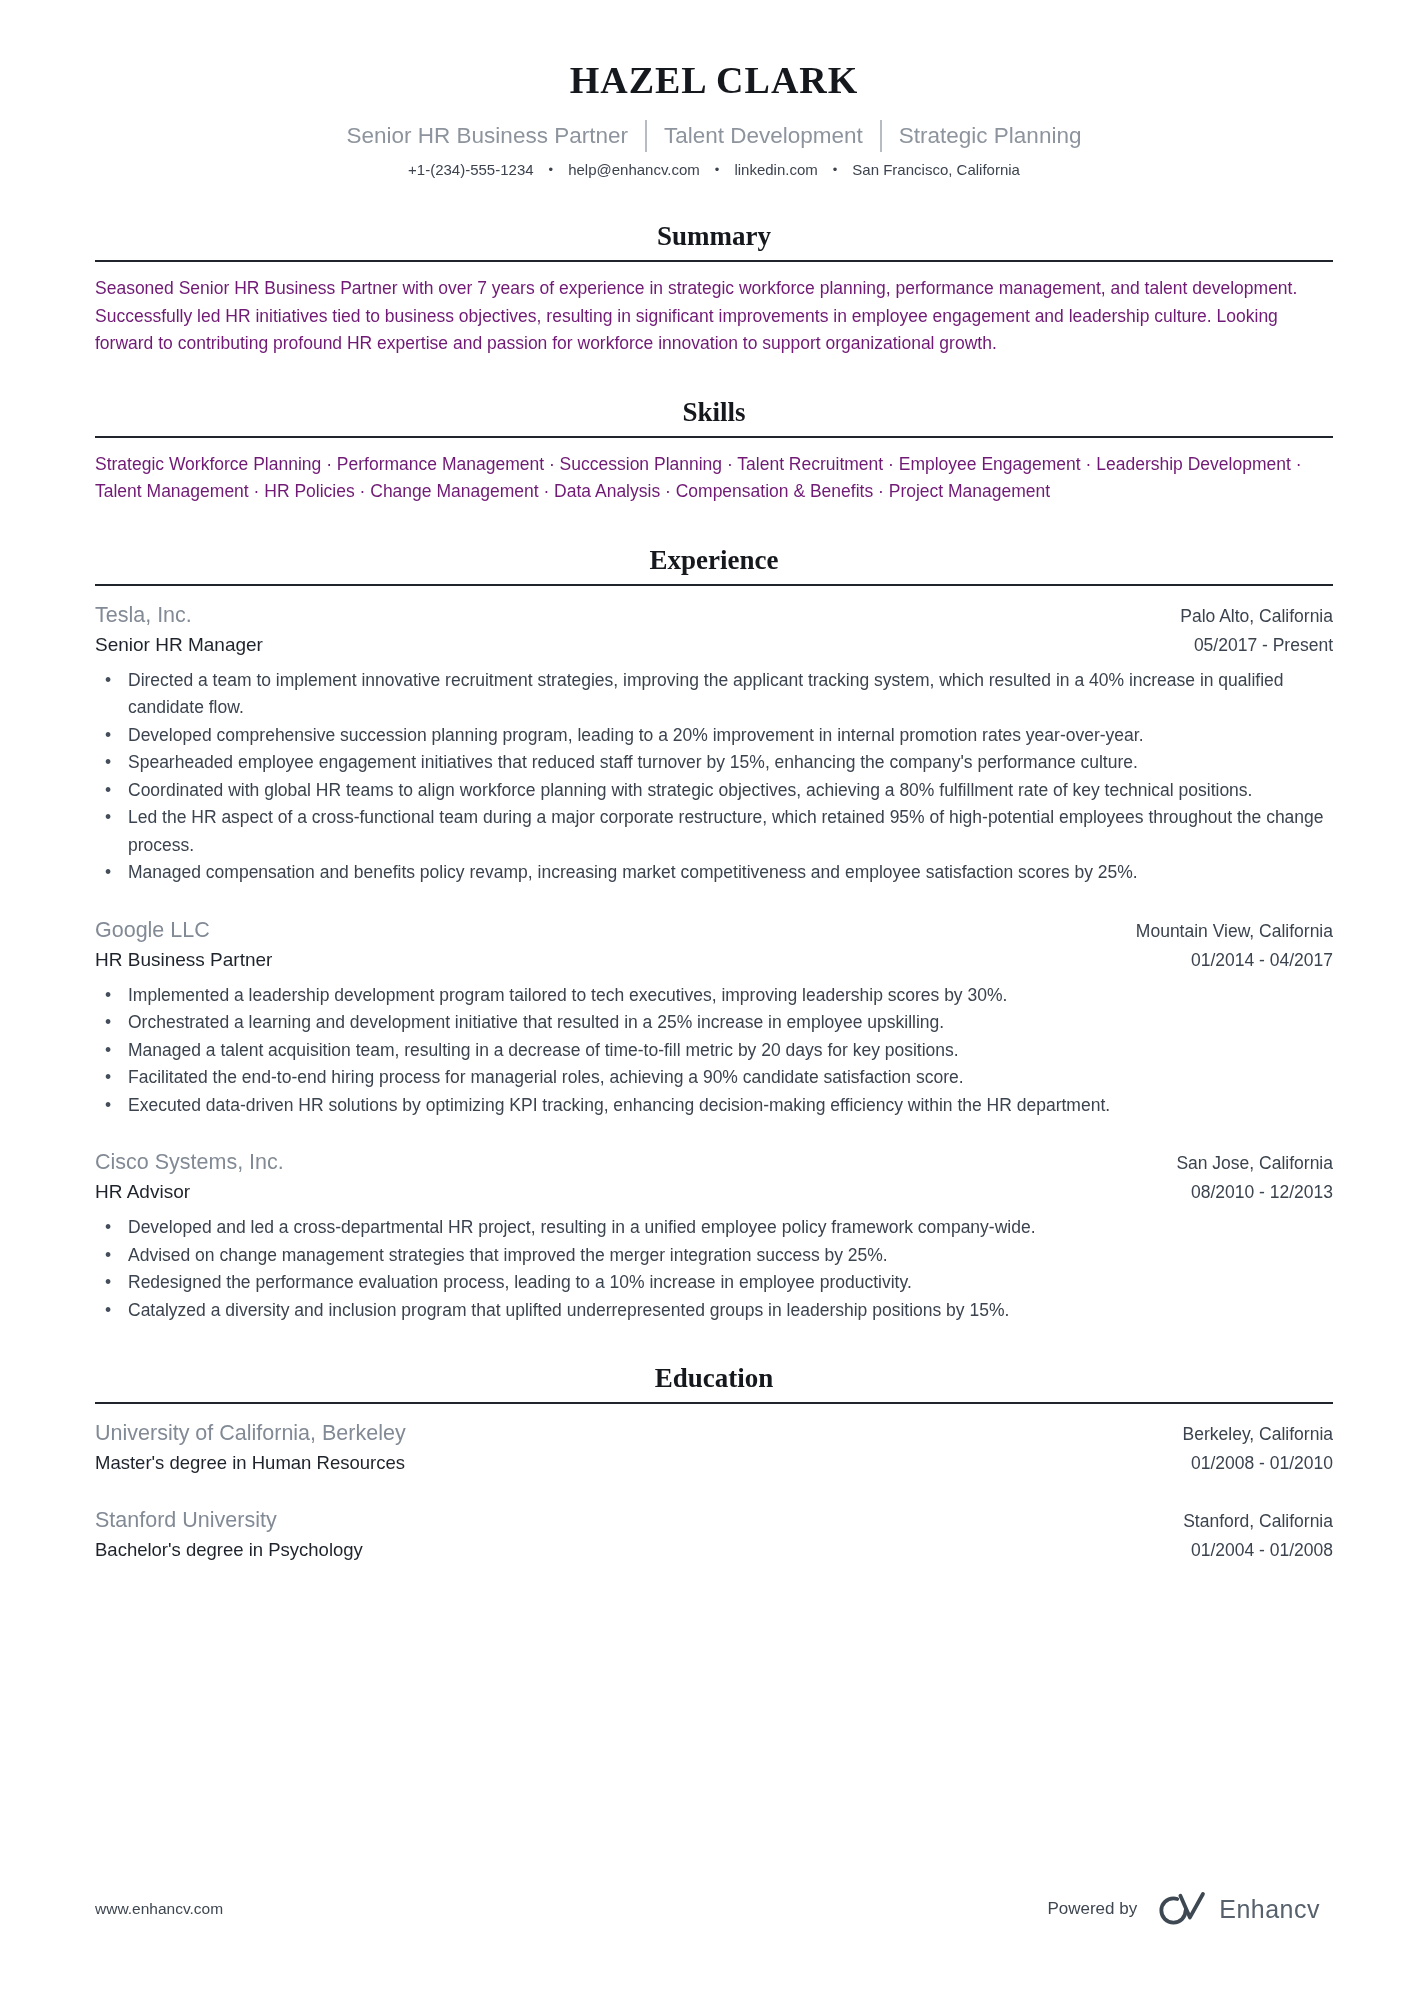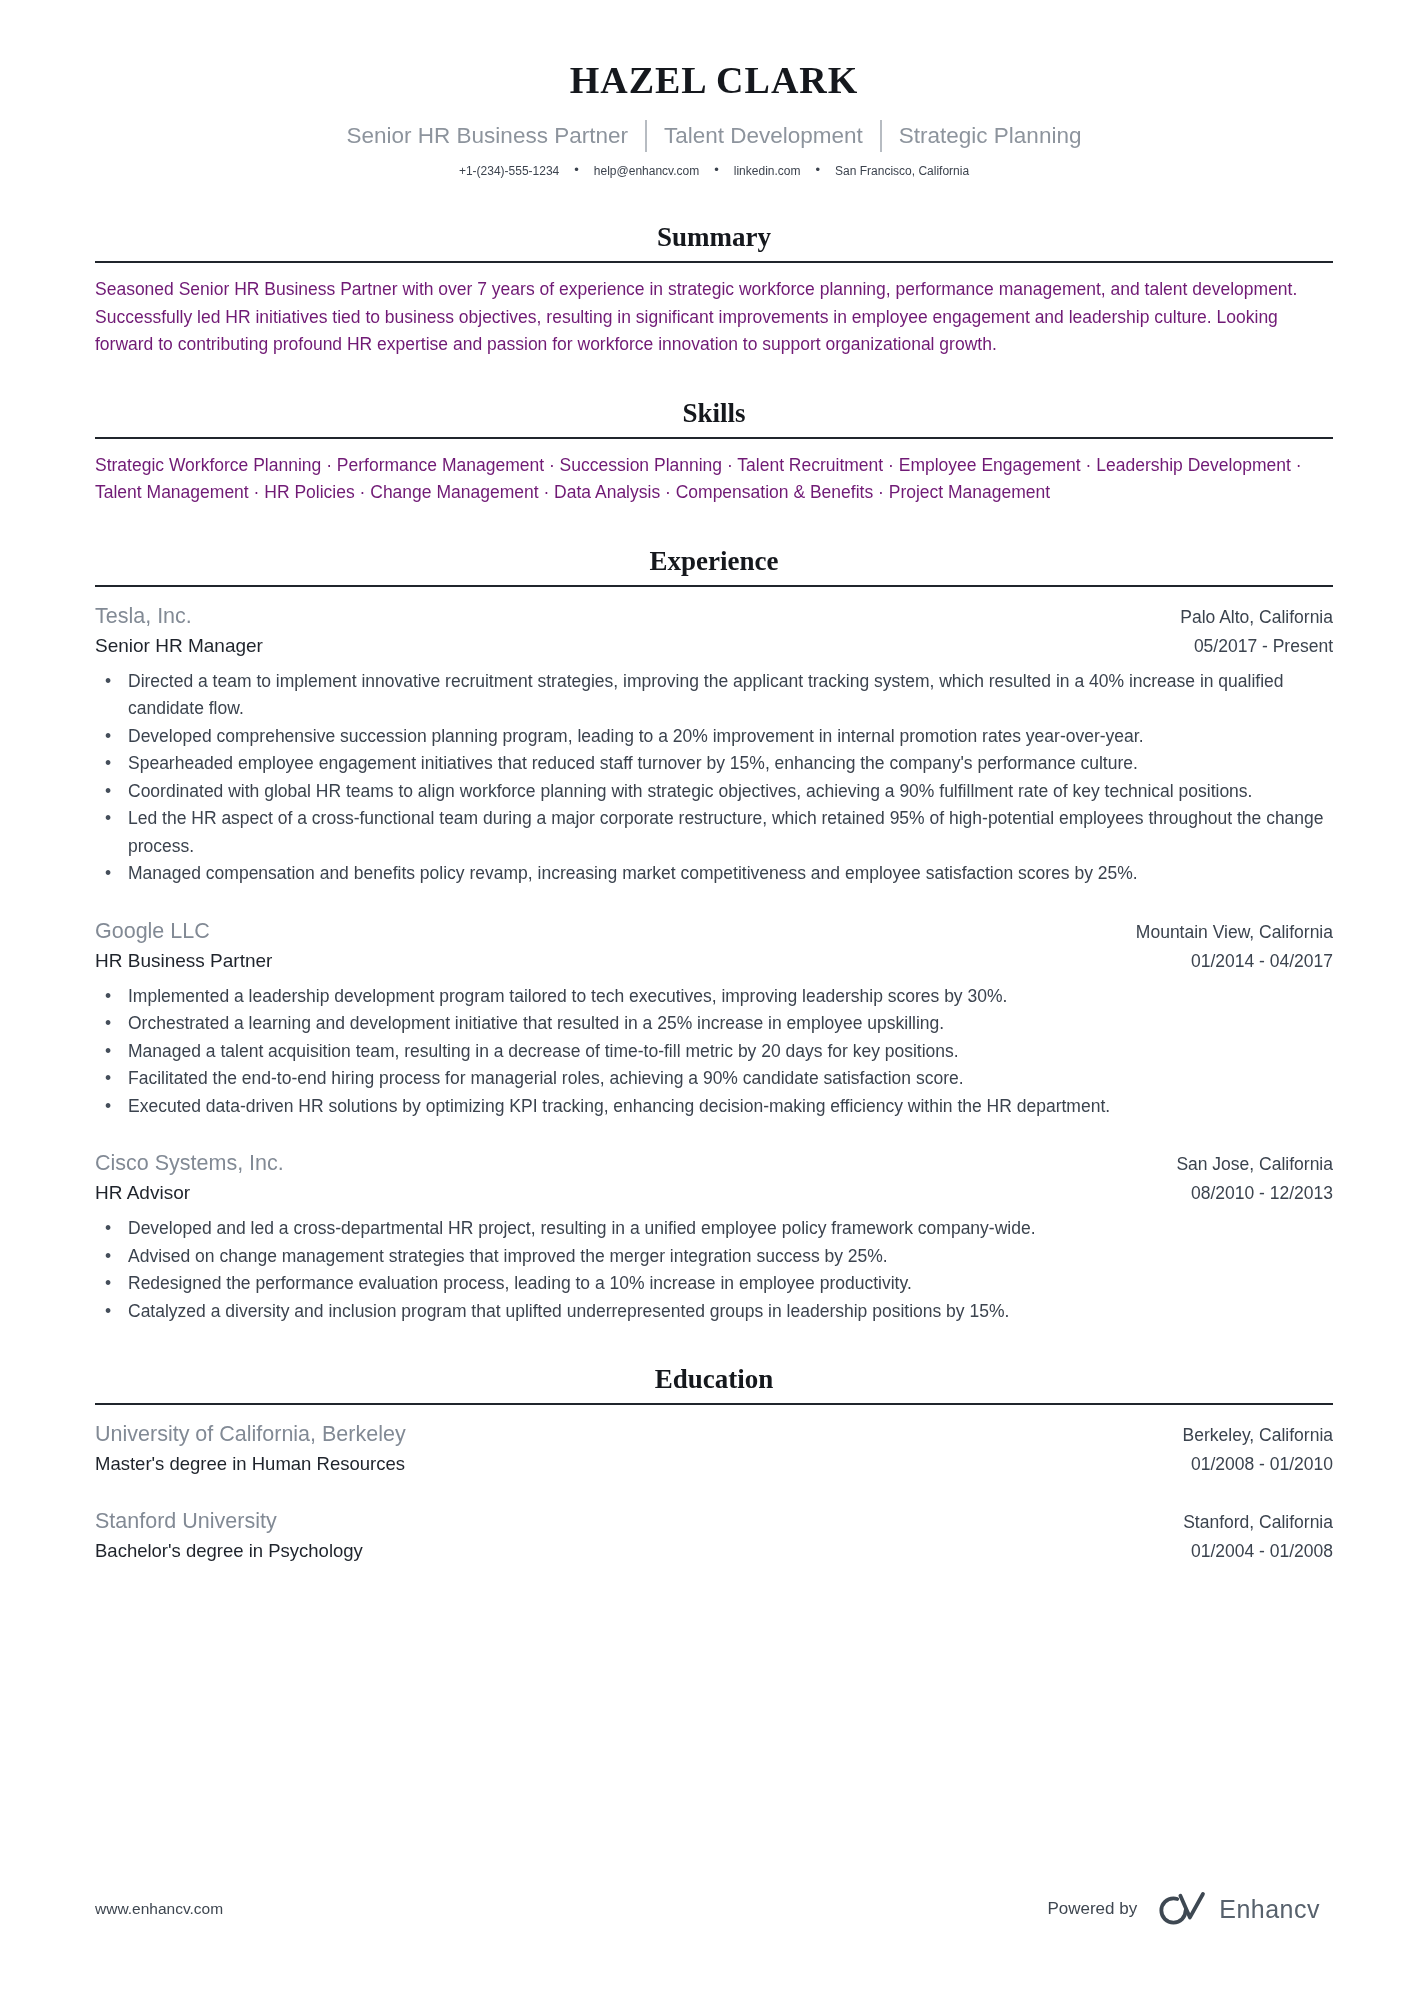--- a/index.html
+++ b/index.html
@@ -29,21 +29,21 @@
     color: #8d949d;
   }
   .tag-part { display: inline-block; }
   .tag-part + .tag-part {
     border-left: 2px solid #b7bcc2;
     padding-left: 17px; margin-left: 17px;
   }
   .contact {
     margin-top: 6px;
     text-align: center;
-    font-size: 12px; line-height: 24px;
+    font-size: 15px; line-height: 24px;
     color: #3c434e;
   }
   .contact-item { display: inline-block; }
   .contact-item + .contact-item::before {
     content: "\2022";
     display: inline-block;
     margin: 0 15px;
     font-size: 13px;
     color: #3c434e;
     vertical-align: 1px;
@@ -169,21 +169,21 @@
         <span class="meta">Palo Alto, California</span>
       </div>
       <div class="entry-row role-row">
         <span class="role">Senior HR Manager</span>
         <span class="meta">05/2017 - Present</span>
       </div>
       <ul class="bullets">
         <li>Directed a team to implement innovative recruitment strategies, improving the applicant tracking system, which resulted in a 40% increase in qualified candidate flow.</li>
         <li>Developed comprehensive succession planning program, leading to a 20% improvement in internal promotion rates year-over-year.</li>
         <li>Spearheaded employee engagement initiatives that reduced staff turnover by 15%, enhancing the company's performance culture.</li>
-        <li>Coordinated with global HR teams to align workforce planning with strategic objectives, achieving a 90% fulfillment rate of key technical positions.</li>
+        <li>Coordinated with global HR teams to align workforce planning with strategic objectives, achieving a 80% fulfillment rate of key technical positions.</li>
         <li>Led the HR aspect of a cross-functional team during a major corporate restructure, which retained 95% of high-potential employees throughout the change process.</li>
         <li>Managed compensation and benefits policy revamp, increasing market competitiveness and employee satisfaction scores by 25%.</li>
       </ul>
     </div>
 
     <div class="entry">
       <div class="entry-row">
         <span class="org">Google LLC</span>
         <span class="meta">Mountain View, California</span>
       </div>

